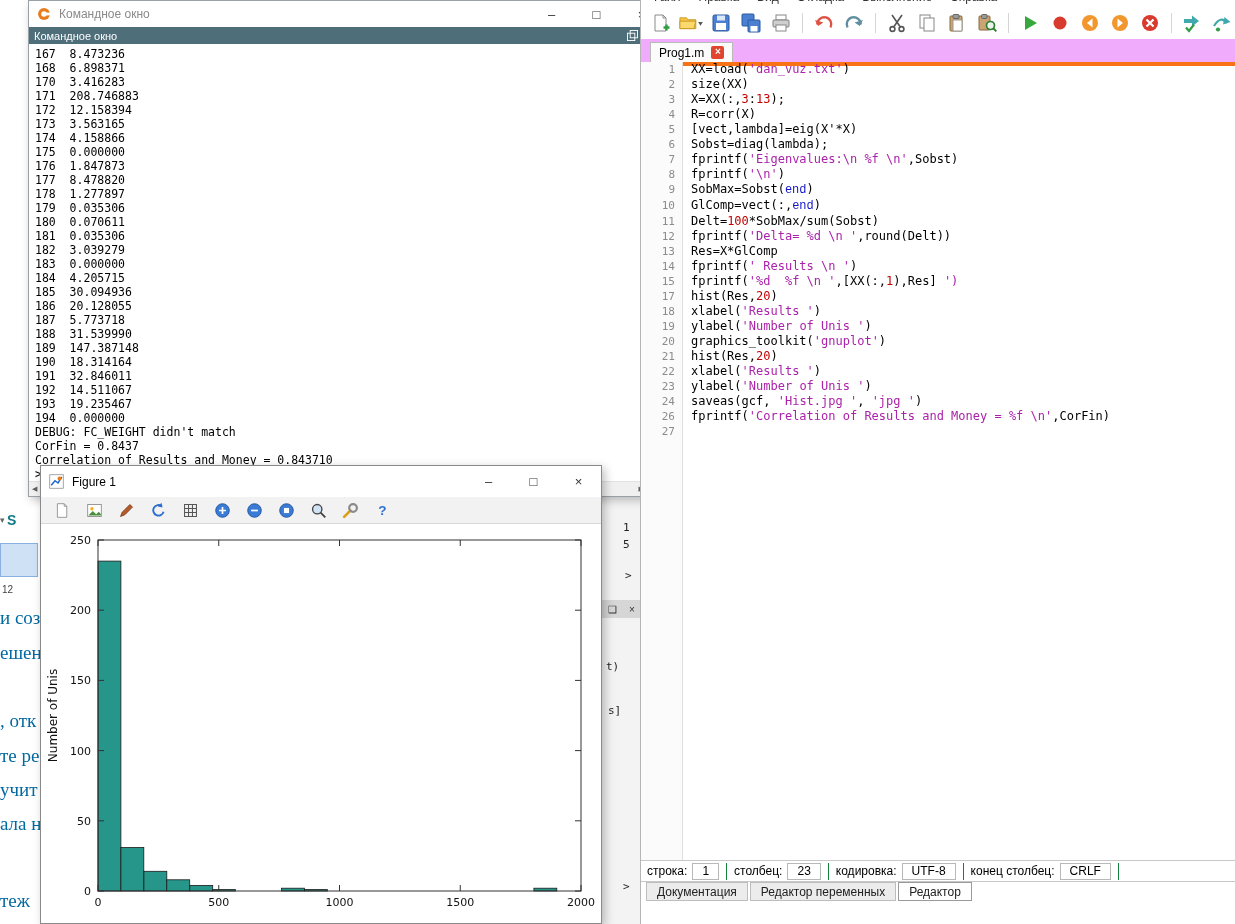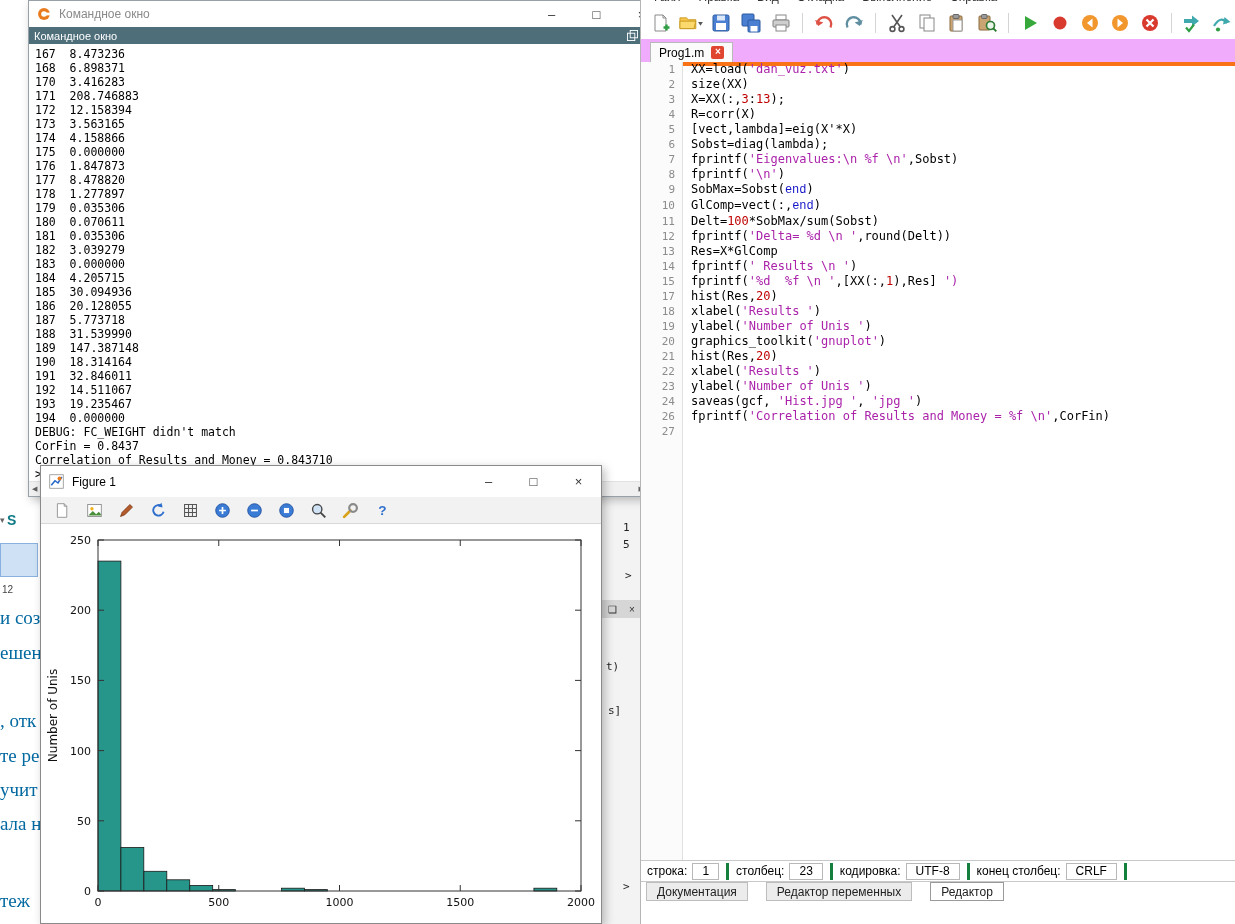--- a/index.html
+++ b/index.html
@@ -63,24 +63,24 @@
            font-family:"DejaVu Sans Mono",monospace;font-size:12px;line-height:15px;}
   .ed-line{display:flex;white-space:pre;min-height:15px;}
   .ln{width:34px;text-align:right;padding-right:8px;color:#8c8c8c;flex:none;font-size:11px;}
   .lc{padding-left:8px;}
   .tok-t{color:#000000;}
   .tok-s{color:var(--tok-s,#aa22aa);}
   .tok-n{color:var(--tok-n,#c00000);}
   .tok-k{color:var(--tok-k,#1414c8);font-family:Liberation Mono, monospace;}
   .statusbar{position:absolute;left:0;right:0;top:860px;height:20px;display:flex;align-items:center;
              border-top:1px solid #c8c8c8;border-bottom:1px solid #c8c8c8;background:#fff;padding-left:6px;font-size:12px;}
-  .sb-item{display:flex;align-items:center;border-right:3px solid #15803d;padding-right:7px;margin-right:7px;}
+  .sb-item{display:flex;align-items:center;border-right:1px solid #15803d;padding-right:7px;margin-right:7px;}
   .sb-label{padding-right:5px;color:#000;}
   .sb-value{border:1px solid #b8b8b8;background:#fff;padding:0 9px;height:15px;line-height:15px;}
-  .bottom-tabs{position:absolute;left:0;top:882px;height:21px;display:flex;padding-left:5px;gap:18px;}
+  .bottom-tabs{position:absolute;left:0;top:882px;height:21px;display:flex;padding-left:5px;gap:2px;}
   .btab{border:1px solid #bdbdbd;background:#ececec;padding:1px 10px;font-size:12px;height:19px;line-height:16px;box-sizing:border-box;color:#222;}
   .btab.active{background:#fff;border-color:#9a9a9a;}
 </style>
 </head>
 <body>
 
 <div id="desktop">
 
   <div id="bg-doc">
       <span class="doc-line" style="top: 607px;">и соз</span>

